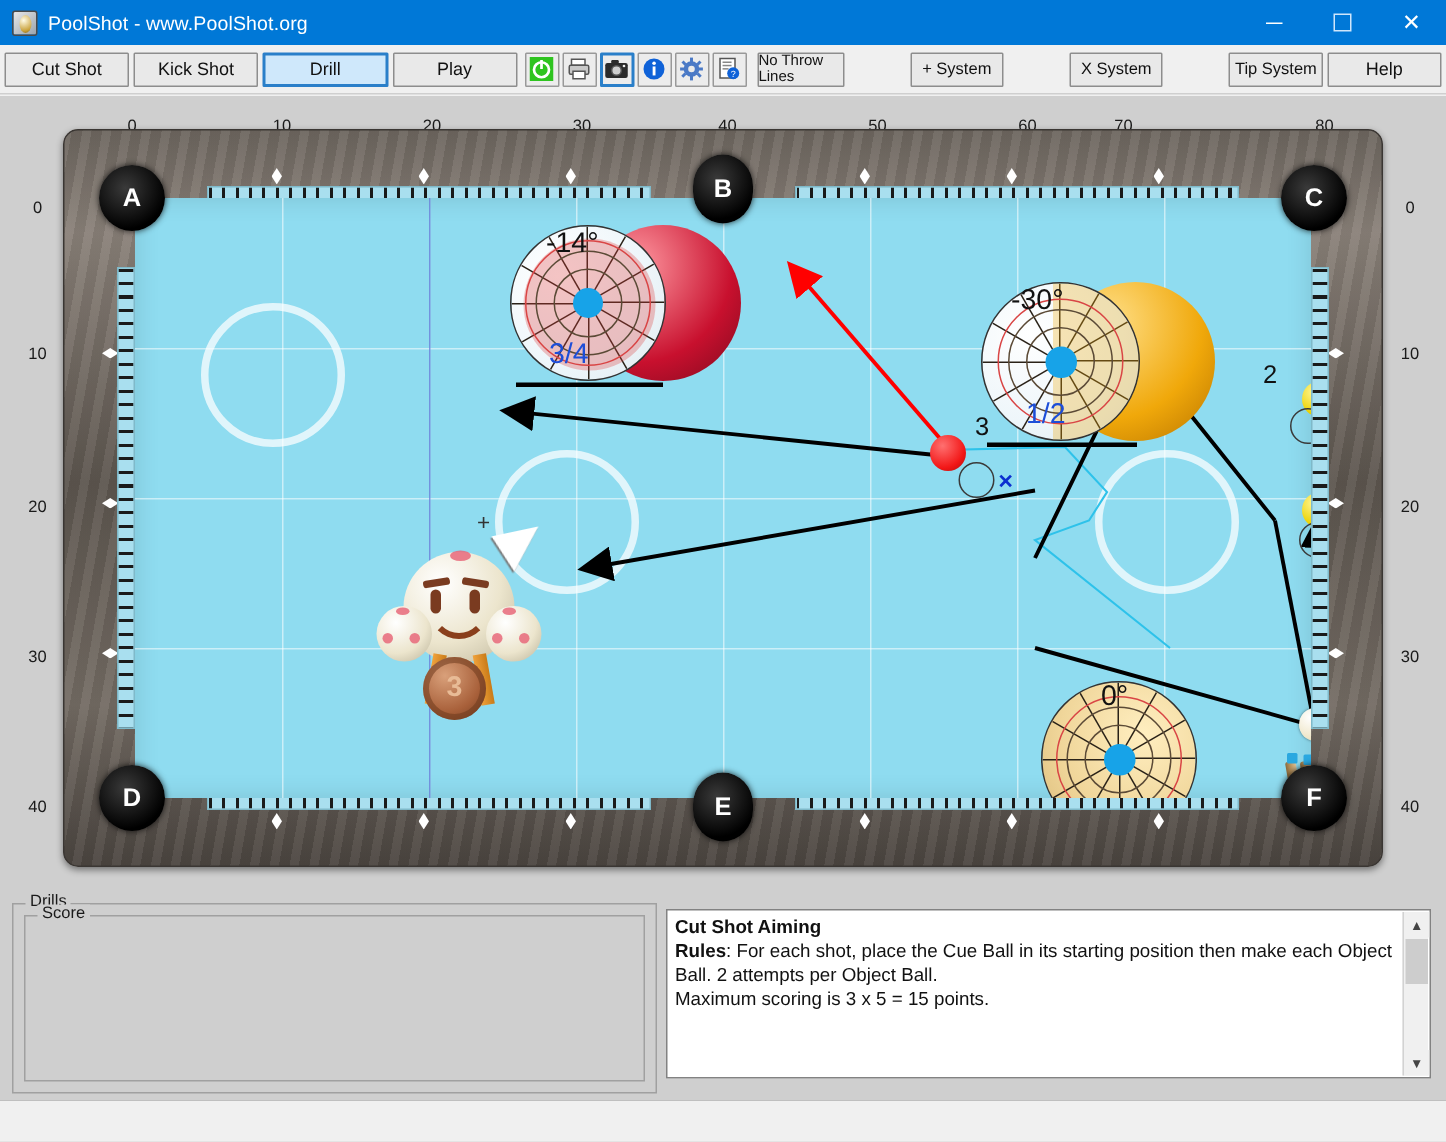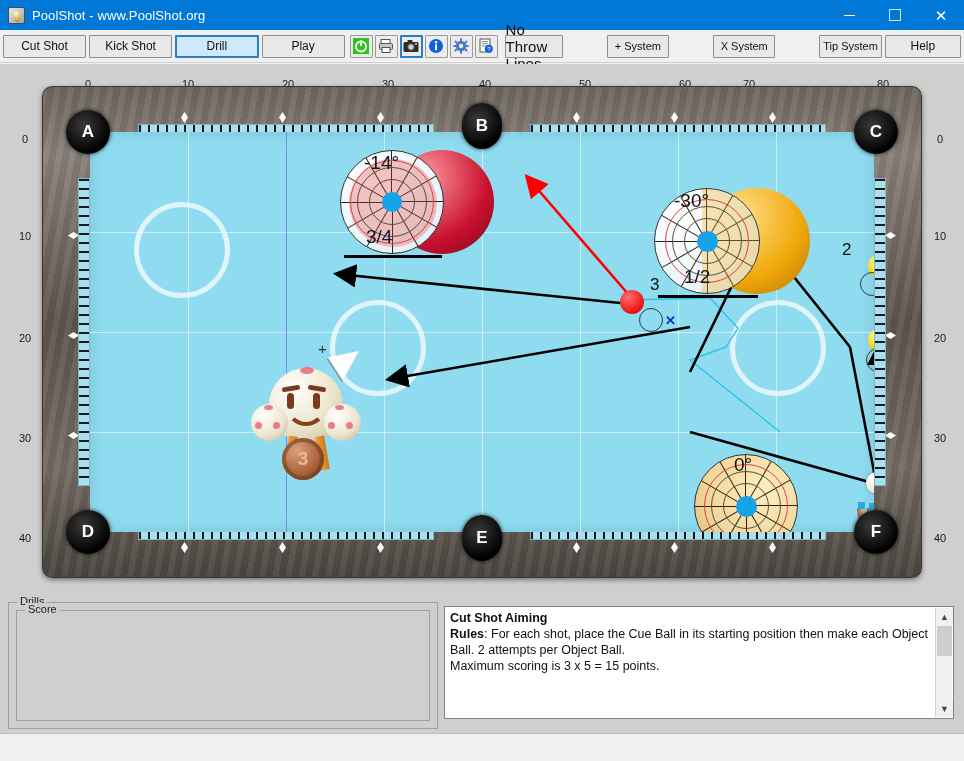--- a/index.html
+++ b/index.html
@@ -51,21 +51,21 @@
     border: 1px solid #8d8d8d; border-radius: 1px;
     font-size: 12px; color: #111;
     display: flex; align-items: center; justify-content: center;
     margin-right: 3px; cursor: default;
   }
   .tbtn.wide { width: 96px; }
   .tbtn.sel {
     background: #cfe8fb; border: 2px solid #2a7fc9; font-weight: normal;
   }
   .tbtn.sys { width: 72px; font-size: 11px; margin-left: 41px; }
-  .tbtn.nothrow { width: 67px; font-size: 15px; }
+  .tbtn.nothrow { width: 67px; font-size: 10px; }
   .tbtn.help { width: 88px; }
   #icon-group { display: flex; align-items: center; margin: 0 5px 0 2px; }
   .iconbtn {
     width: 23px; height: 23px; margin-right: 2px;
     border: 1px solid #999; background: #ececec;
     display: flex; align-items: center; justify-content: center;
     position: relative; border-radius: 1px;
   }
   .iconbtn.framed { border: 2px solid #2a7fc9; }
   .iconbtn svg { display: block; }
@@ -143,21 +143,21 @@
     position: absolute; border-radius: 50%;
     border: 1px solid #333;
   }
   .aim .spokes { position: absolute; inset: 0; border-radius: 50%; overflow: hidden; }
   .aim .spoke { position: absolute; left: 50%; top: 50%; width: 1px; height: 50%;
                 background: #2a2218; transform-origin: 0 0; }
   .aim .ring { position: absolute; border-radius: 50%; border: 1px solid #5b4a36; }
   .aim .ring.red { border-color: #d94545; }
   .aim .hub { position: absolute; border-radius: 50%; background: #17a3e8; }
   .aim-angle { position: absolute; font-size: 19px; color: #111; font-weight: normal; }
-  .aim-frac { position: absolute; font-size: 19px; color: #0f172a; }
+  .aim-frac { position: absolute; font-size: 19px; color: #1d4ed8; }
   .aim-bar { position: absolute; height: 3px; background: #000; }
 
   .ball { position: absolute; border-radius: 50%; }
   .ball-label { position: absolute; font-size: 17px; color: #111; }
 
   svg.overlay { position: absolute; left: 0; top: 0; width: 784px; height: 400px; overflow: visible; }
 
   
   #bubble {
     position: absolute; width: 168px; height: 74px; background: #fff;

